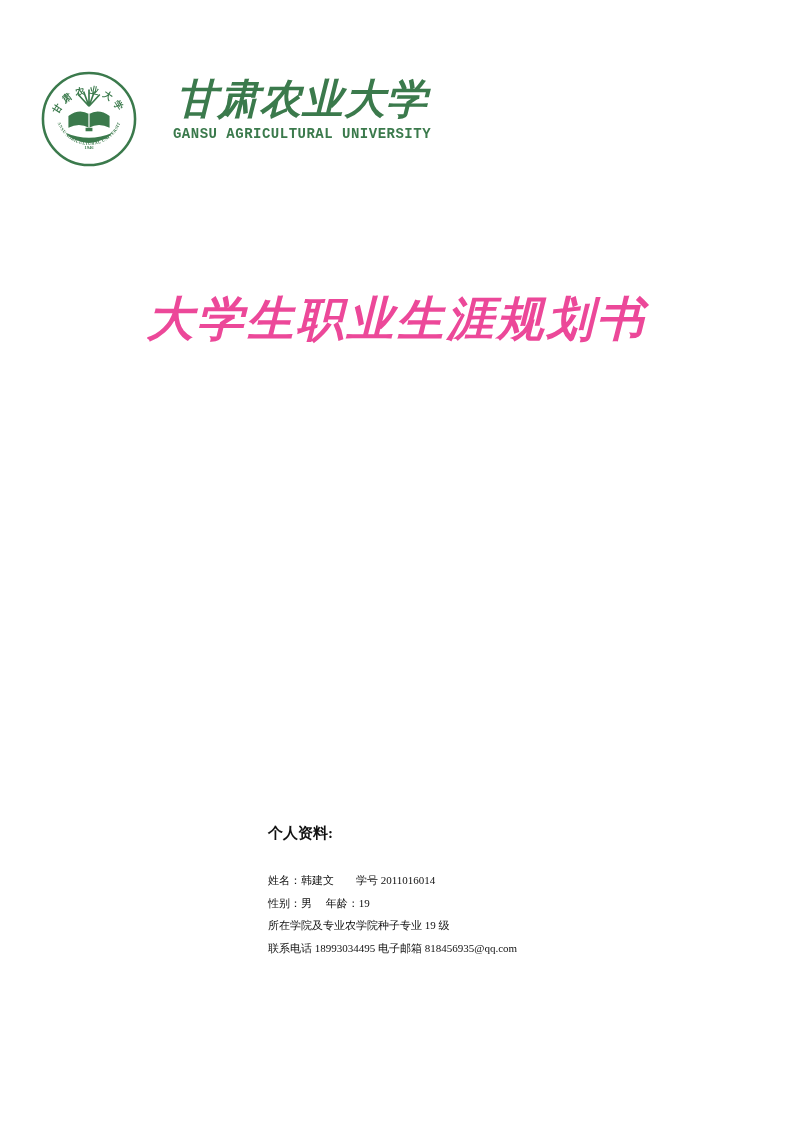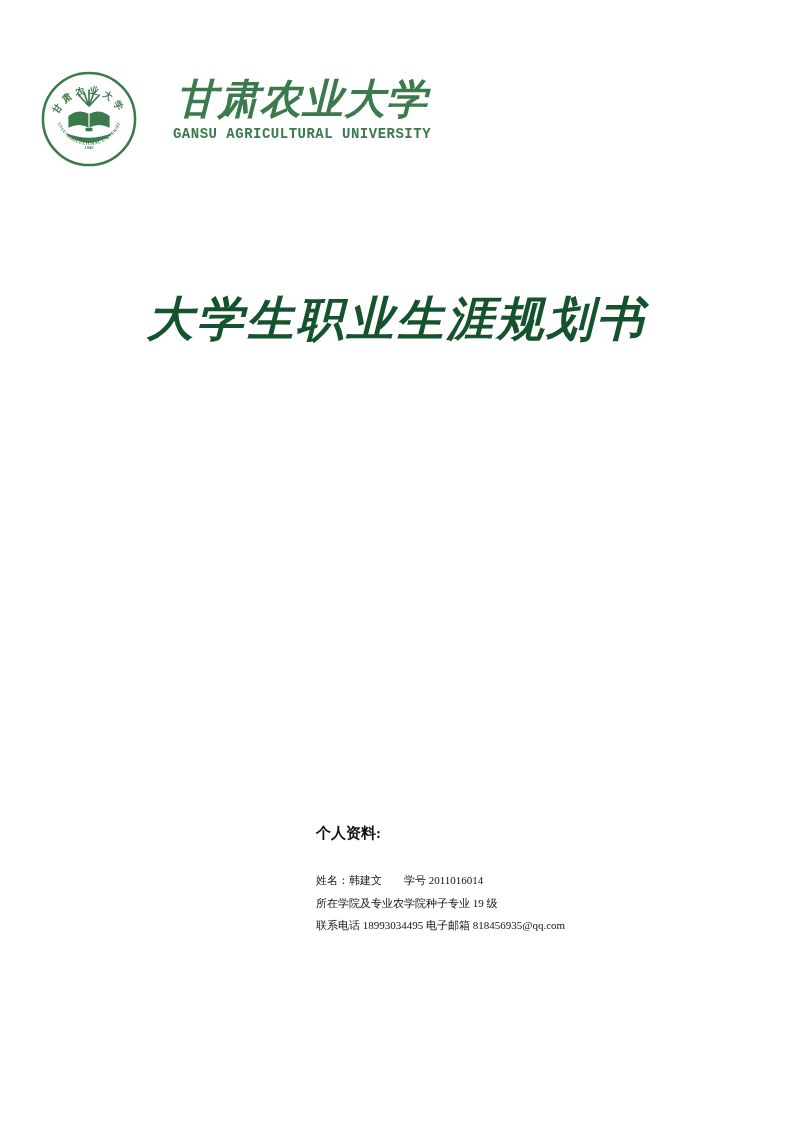--- a/index.html
+++ b/index.html
@@ -57,31 +57,30 @@
     position: absolute;
     top: 288px;
     left: 0;
     width: 100%;
     text-align: center;
     font-family: "DejaVu Serif", "Liberation Serif", serif;
     font-weight: bold;
     font-style: italic;
     font-size: 47px;
     letter-spacing: 3px;
-    color: #14532d;
+    color: #ec4899;
     white-space: nowrap;
   }
 
   
   .profile {
     position: absolute;
     left: 268px;
     top: 824px;
     width: 360px;
-    margin-left: 48px;
   }
   .profile-heading {
     font-size: 15px;
     font-weight: bold;
     margin-bottom: 26px;
     white-space: pre-wrap;
   }
   .profile-line {
     font-size: 11px;
     line-height: 22.5px;
@@ -121,17 +120,18 @@
   <header class="wordmark">
     <div class="wordmark-zh">甘肃农业大学</div>
     <div class="wordmark-en">GANSU AGRICULTURAL UNIVERSITY</div>
   </header>
 
   <h1 class="doc-title">大学生职业生涯规划书</h1>
 
   <section class="profile">
     <div class="profile-heading">个人资料:</div>
     <p class="profile-line">姓名：韩建文　　学号 2011016014</p>
+    <p class="profile-line">性别：男　 年龄：19</p>
     <p class="profile-line">所在学院及专业农学院种子专业 19 级</p>
     <p class="profile-line">联系电话 18993034495 电子邮箱 818456935@qq.com</p>
   </section>
 
 </div>
 
 </body></html>

